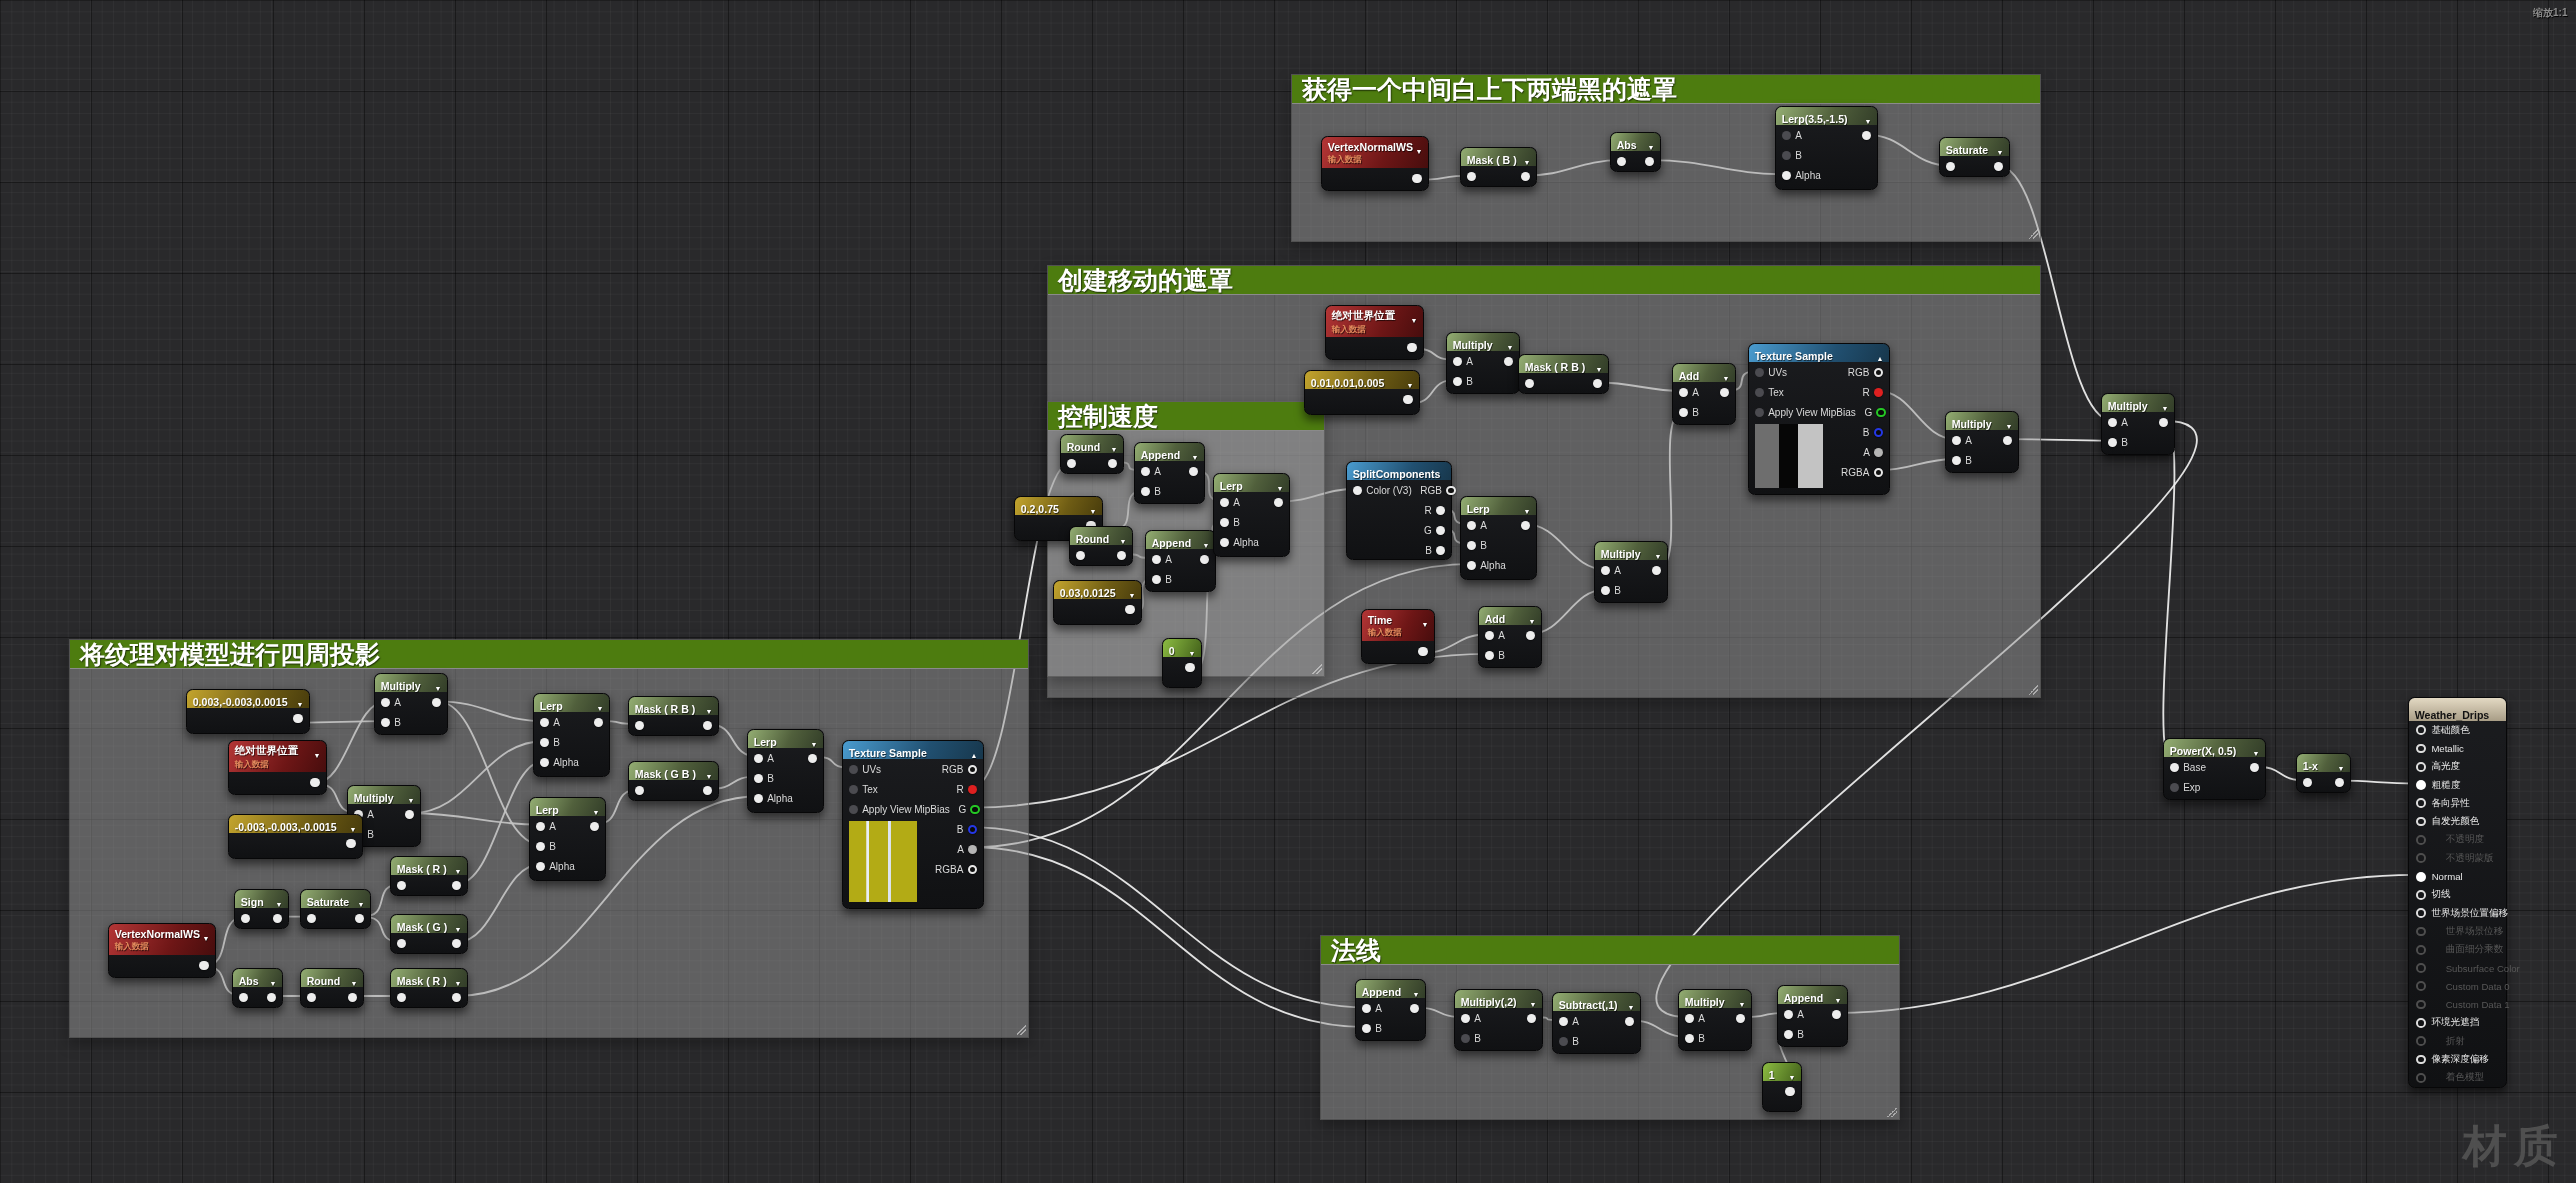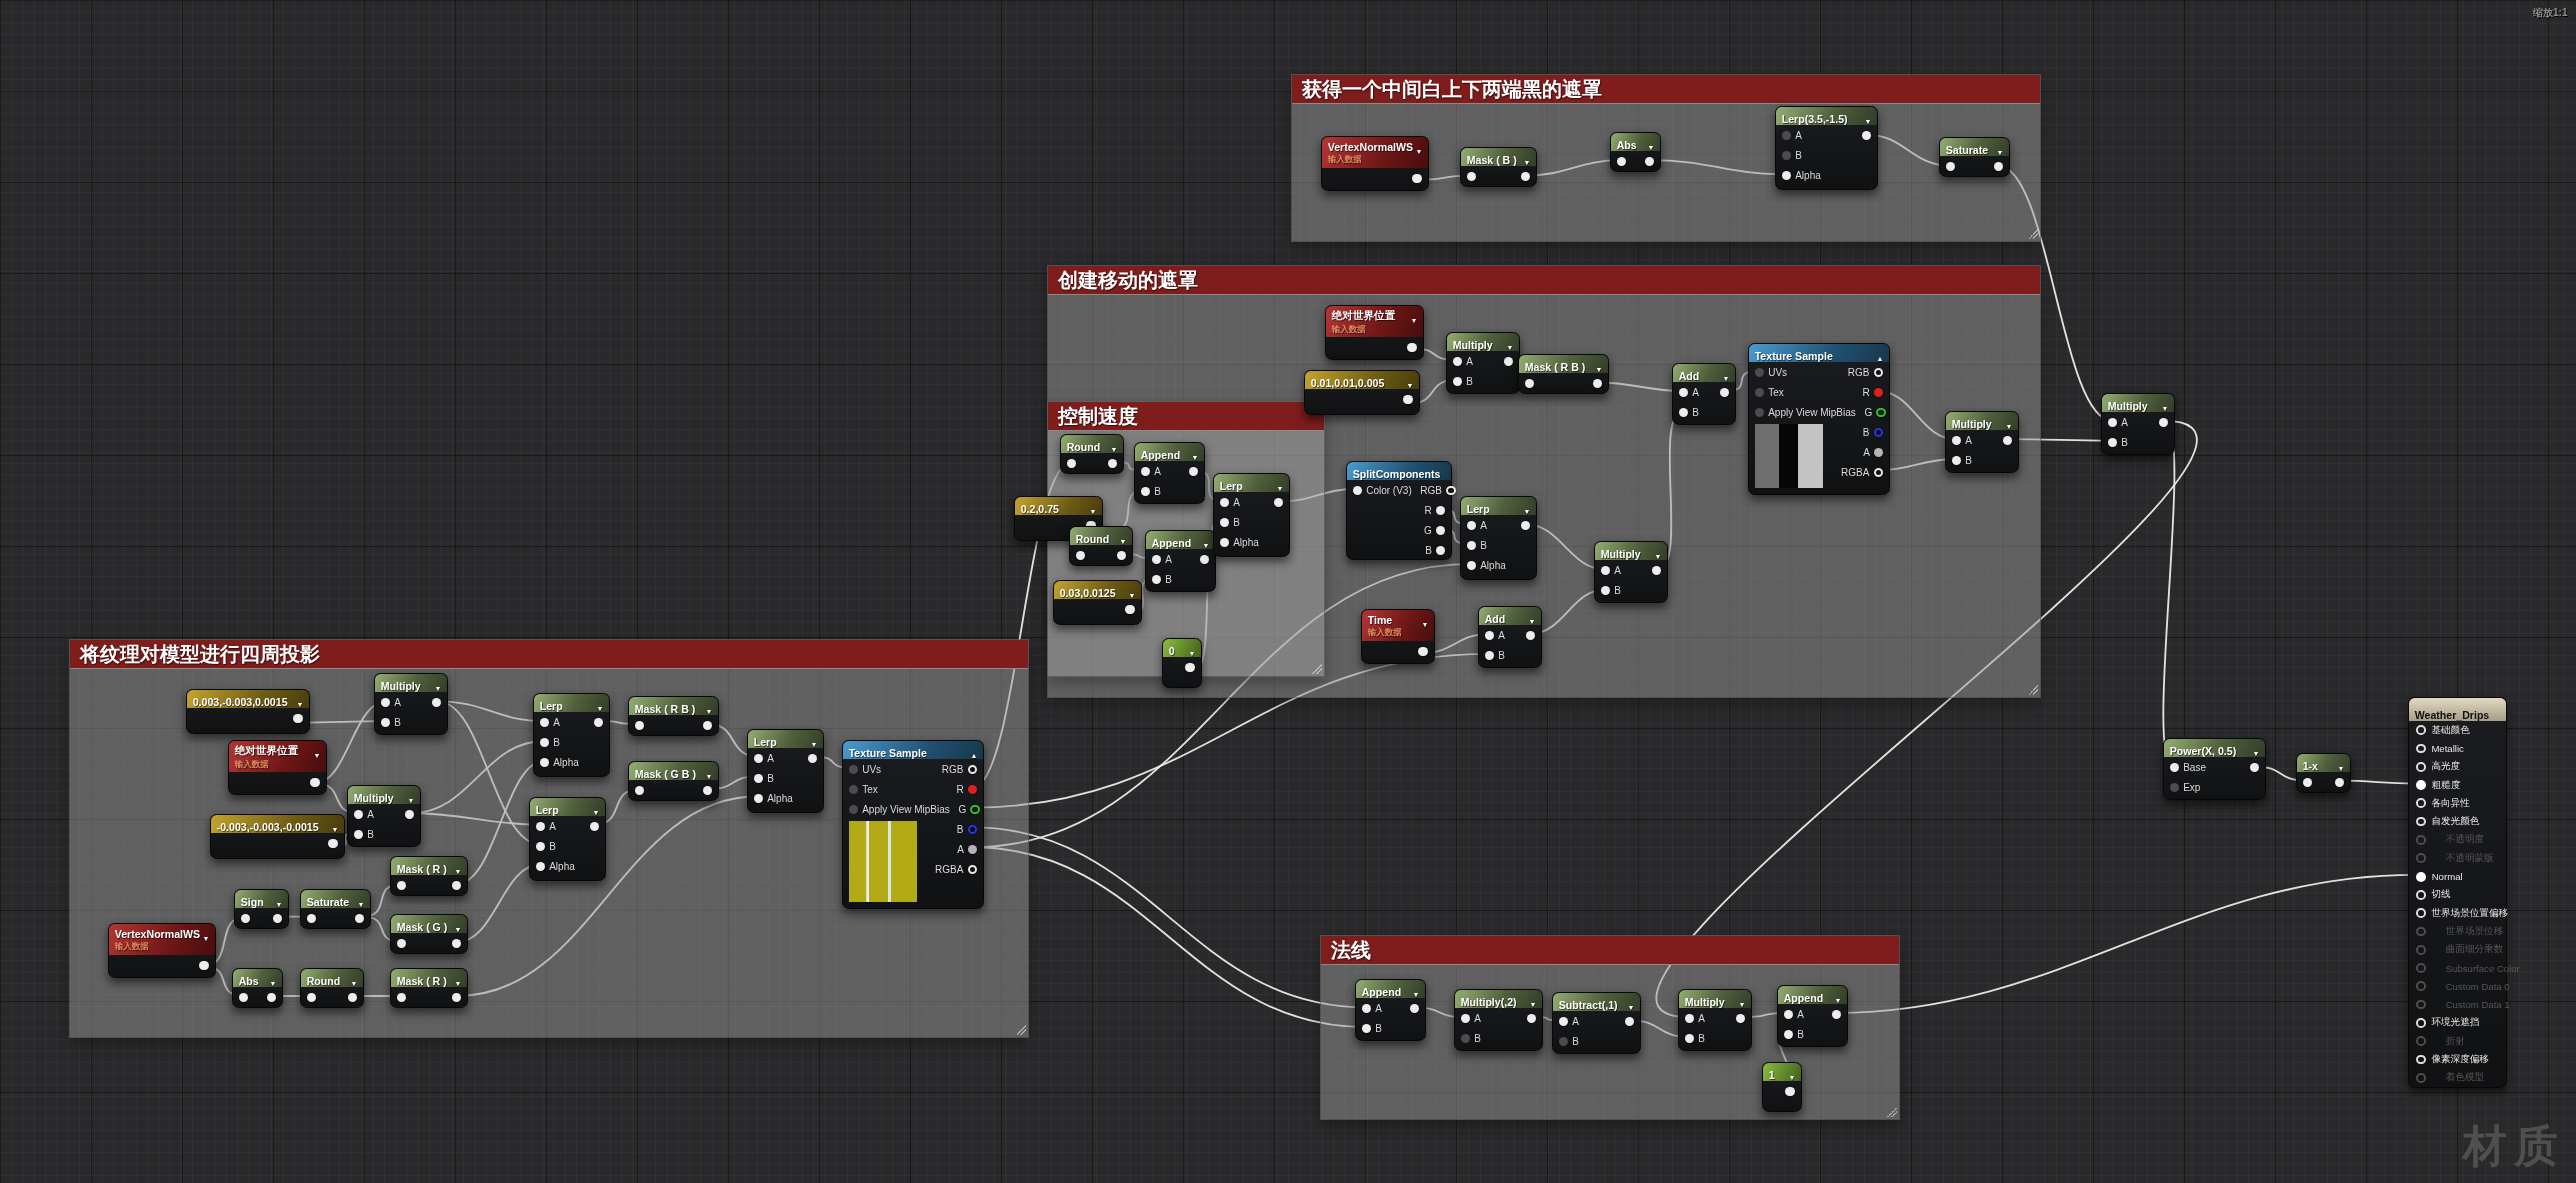--- a/index.html
+++ b/index.html
@@ -10,21 +10,21 @@
       linear-gradient(rgba(0,0,0,.40) 1.4px, transparent 1.4px),
       linear-gradient(90deg, rgba(0,0,0,.40) 1.4px, transparent 1.4px),
       linear-gradient(rgba(255,255,255,.035) 0.7px, transparent 0.7px),
       linear-gradient(90deg, rgba(255,255,255,.035) 0.7px, transparent 0.7px);
     background-size:91px 91px,91px 91px,11.3px 11.3px,11.3px 11.3px;}
   #wires{position:absolute;inset:0;pointer-events:none;}
   #wires path{stroke:#efefef;stroke-width:2.6;fill:none;opacity:.93;}
   .comment{position:absolute;background:rgba(152,152,152,.50);
     border:0.7px solid rgba(70,70,70,.55);box-shadow:0 5.7px 14px rgba(0,0,0,.30);}
   .comment.light{background:rgba(178,178,178,.40);}
-  .chead{height:28px;background:#7f1d1d;color:#fff;font-size:20px;font-weight:bold;
+  .chead{height:28px;background:#4d7c0f;color:#fff;font-size:25px;font-weight:bold;
     line-height:28px;padding:0 10px;text-shadow:0.7px 1.4px 1.4px rgba(0,0,0,.65);
     white-space:nowrap;overflow:hidden;border-bottom:0.7px solid #8b8b8b;}
   .node{position:absolute;background:linear-gradient(180deg,#1b1c1f,#101113);
     border-radius:6.4px;border:0.7px solid #070708;box-shadow:0 4.3px 10px rgba(0,0,0,.55);
     color:#e6e6e6;box-sizing:border-box;}
   .nhead{height:18.4px;border-radius:5.7px 5.7px 0 0;display:flex;align-items:flex-end;
     padding:0 5.7px;font-weight:bold;font-size:10.6px;color:#fff;
     text-shadow:0.7px 0.7px 0.7px rgba(0,0,0,.65);white-space:nowrap;}
   .nhead .arr{margin-left:auto;font-size:7px;line-height:1;padding-left:4.3px;}
   .hgreen{background:linear-gradient(115deg,#94ae73,#51603c 55%,#323d28);}
@@ -608,21 +608,21 @@
           <span>A</span>
           <span class="sp"></span>
           <span class="pin on"></span>
         </div>
         <div class="row">
           <span class="pin on"></span>
           <span>B</span>
           <span class="sp"></span>
         </div>
       </div>
-      <div class="node" style="left: 210px; top: 814px; width: 135px; height: 45px;">
+      <div class="node" style="left: 228px; top: 814px; width: 135px; height: 45px;">
         <div class="nhead holive">
           <span class="t">-0.003,-0.003,-0.0015</span>
           <span class="arr">▼</span>
         </div>
         <div class="ibody">
           <span class="pin on"></span>
         </div>
       </div>
       <div class="node" style="left: 533px; top: 693px; width: 77px; height: 84px;">
         <div class="nhead hgreen">

